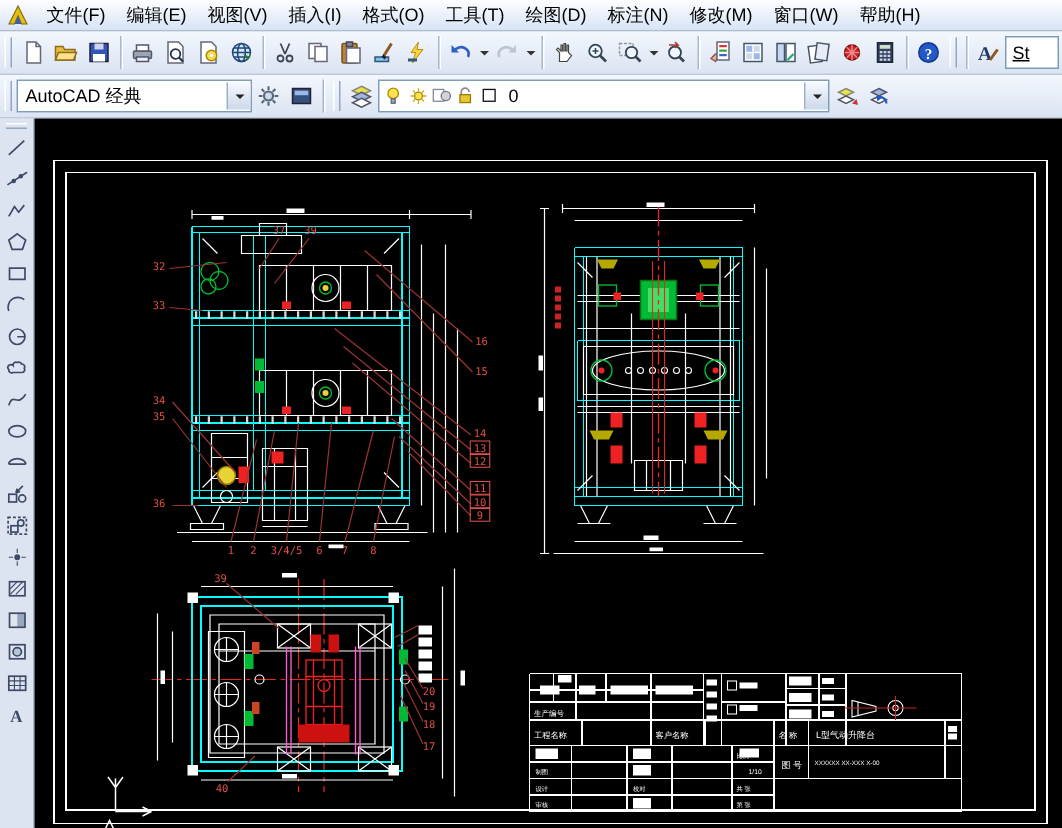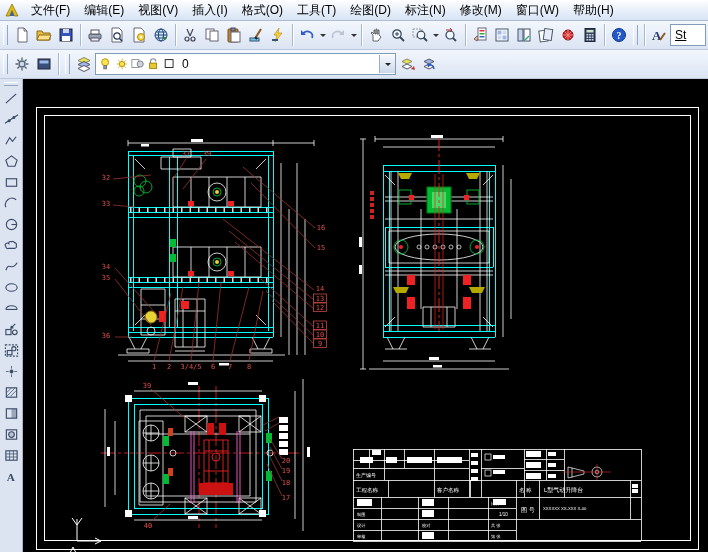--- a/index.html
+++ b/index.html
@@ -249,20 +249,24 @@
       <svg viewBox="0 0 16 16" width="16" height="16">
         <text x="1" y="13" font-size="13" font-weight="bold" fill="#223a66" font-family="Liberation Serif,serif">A</text>
         <path d="M9,13 14,6" stroke="#8a5a22" stroke-width="2"></path>
       </svg>
     </div>
     <div id="stylefield">St</div>
   </div>
 
 <div class="tbrow" id="tb2">
   <div class="grip"></div>
+  <div class="combo" id="workspace-combo">
+    <span>AutoCAD 经典</span>
+    <span class="caret"></span>
+  </div>
   <span id="ws-btns" style="display:flex">
       <div class="tbtn">
         <svg viewBox="0 0 16 16" width="16" height="16">
           <circle cx="8" cy="8" r="3" fill="#cfd9ea" stroke="#567" stroke-width="1.4"></circle>
           <path d="M8,1.5V4M8,12v2.5M1.5,8H4M12,8h2.5M3.4,3.4 5.2,5.2M12.6,12.6 10.8,10.8M12.6,3.4 10.8,5.2M3.4,12.6 5.2,10.8" stroke="#567" stroke-width="1.4" fill="none"></path>
         </svg>
       </div>
       <div class="tbtn">
         <svg viewBox="0 0 16 16" width="16" height="16">
           <rect x="2" y="3" width="12" height="10" fill="#35507c" stroke="#223"></rect>

